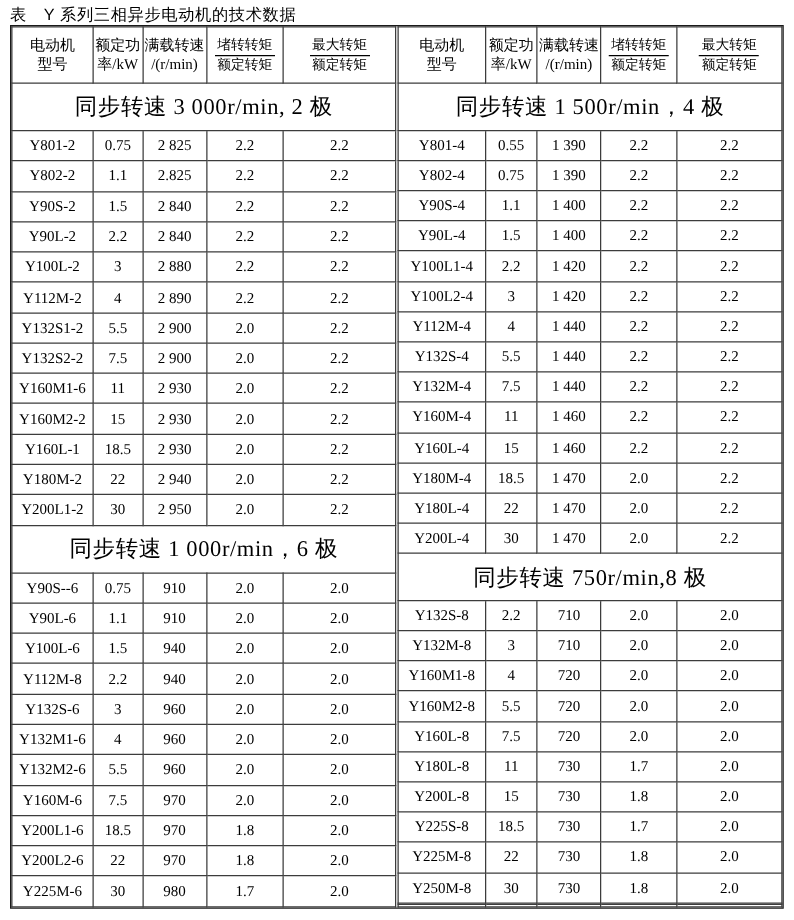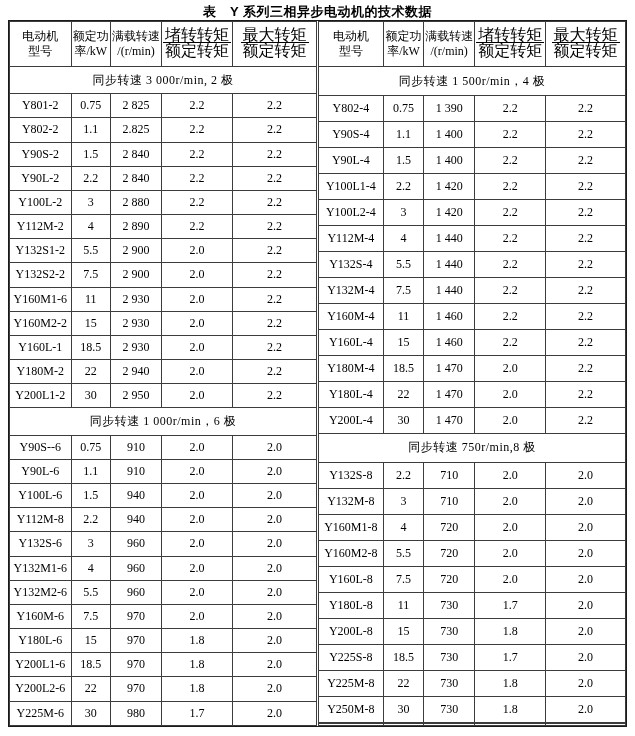--- a/index.html
+++ b/index.html
@@ -3,21 +3,21 @@
 <meta charset="utf-8">
 <style>
   html,body{margin:0;padding:0;}
   body{
     width:635px;height:736px;background:#ffffff;color:#000;
     font-family:"Liberation Serif","DejaVu Serif",serif;
     overflow:hidden;
   }
   .page{padding:3px 8px 0 8px;}
   .title{
-    text-align:center;font-weight:bold;font-size:13px;line-height:17px;height:17px;
+    text-align:left;font-weight:normal;font-size:13px;line-height:17px;height:17px;
     font-family:"Liberation Sans","DejaVu Sans",sans-serif;
     letter-spacing:0.5px;
   }
   .table-wrap{
     display:flex;align-items:stretch;
     border:1.5px solid #1a1a1a;
     background:#fff;
     height:707px;
     box-sizing:border-box;
   }
@@ -27,23 +27,23 @@
   }
   table.half.left{border-right:1px solid #1a1a1a;}
   table.half.right{border-left:1px solid #1a1a1a;margin-left:1px;}
   th,td{
     border:1px solid #3c3c3c;
     text-align:center;vertical-align:middle;
     padding:0 1px;overflow:hidden;white-space:nowrap;
   }
   th{height:44px;font-weight:normal;font-size:12px;line-height:15px;}
   td{font-size:12px;}
-  tr.section td{font-size:12px;letter-spacing:0.5px;}
+  tr.section td{font-size:18px;letter-spacing:0.5px;}
   .hdr-line{display:block;}
-  .frac{display:inline-block;font-size:16px;line-height:13px;}
+  .frac{display:inline-block;font-size:11px;line-height:13px;}
   .frac-top{display:block;border-bottom:1px solid #000;padding:0 2px 1px 2px;}
   .frac-bot{display:block;padding-top:1px;}
 </style>
 </head>
 <body>
 
 <div class="page">
   <div class="title">表　Y 系列三相异步电动机的技术数据</div>
   <div class="table-wrap">
     <table class="half left" id="left-table">
@@ -220,27 +220,20 @@
             <td>2.0</td>
           </tr>
           <tr>
             <td>Y160M-6</td>
             <td>7.5</td>
             <td>970</td>
             <td>2.0</td>
             <td>2.0</td>
           </tr>
           <tr>
-            <td>Y180L-6</td>
-            <td>15</td>
-            <td>970</td>
-            <td>1.8</td>
-            <td>2.0</td>
-          </tr>
-          <tr>
             <td>Y200L1-6</td>
             <td>18.5</td>
             <td>970</td>
             <td>1.8</td>
             <td>2.0</td>
           </tr>
           <tr>
             <td>Y200L2-6</td>
             <td>22</td>
             <td>970</td>
@@ -280,20 +273,27 @@
             </th>
             <th><span class="frac"><span class="frac-top">堵转转矩</span><span class="frac-bot">额定转矩</span></span></th>
             <th><span class="frac"><span class="frac-top">最大转矩</span><span class="frac-bot">额定转矩</span></span></th>
           </tr>
         </thead>
         <tbody>
           <tr class="section">
             <td colspan="5">同步转速 1 500r/min，4 极</td>
           </tr>
           <tr>
+            <td>Y801-4</td>
+            <td>0.55</td>
+            <td>1 390</td>
+            <td>2.2</td>
+            <td>2.2</td>
+          </tr>
+          <tr>
             <td>Y802-4</td>
             <td>0.75</td>
             <td>1 390</td>
             <td>2.2</td>
             <td>2.2</td>
           </tr>
           <tr>
             <td>Y90S-4</td>
             <td>1.1</td>
             <td>1 400</td>

